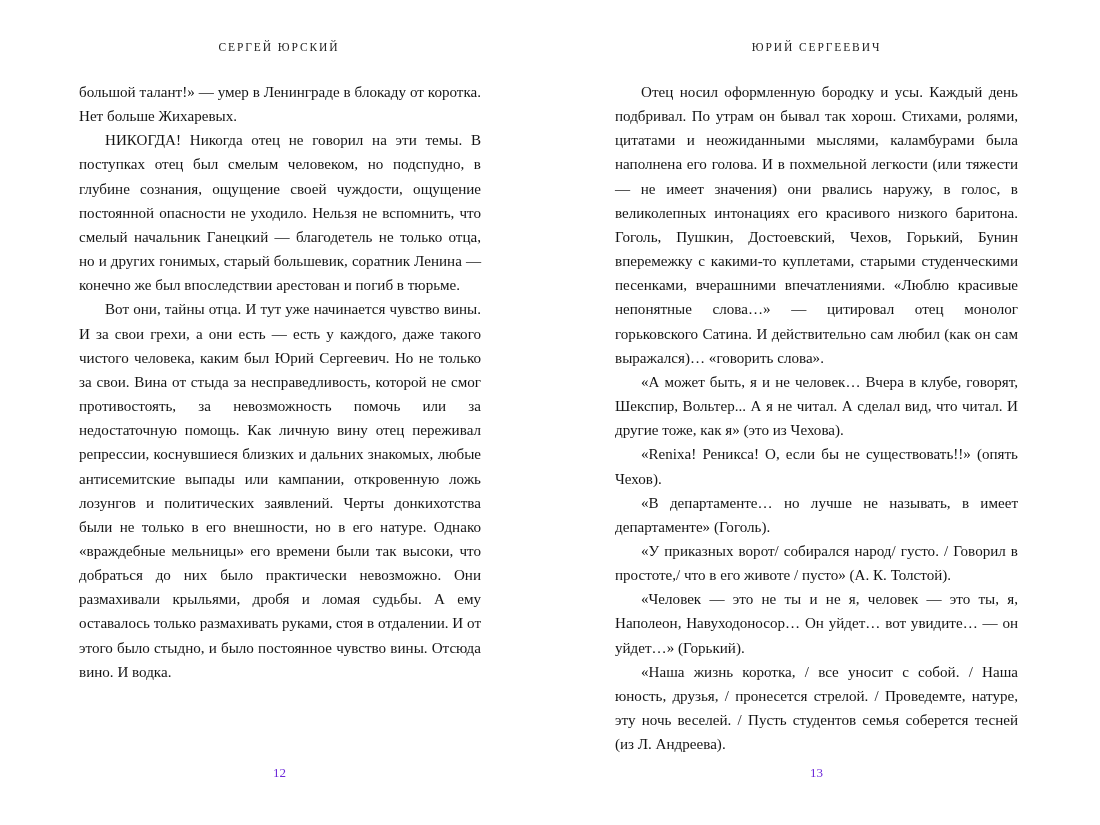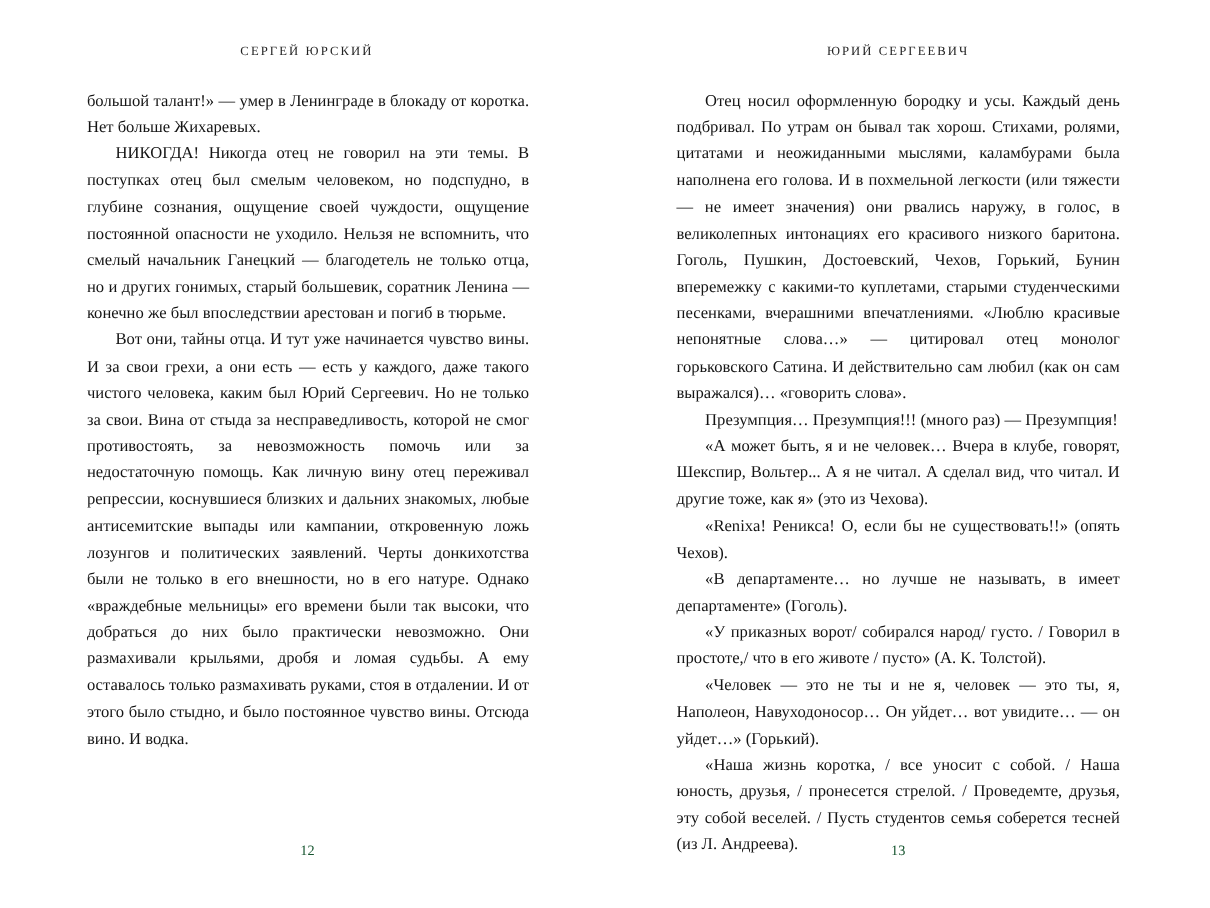--- a/index.html
+++ b/index.html
@@ -62,21 +62,21 @@
     margin: 0;
     text-indent: 26px;
   }
   .body-text p.no-indent {
     text-indent: 0;
   }
   .folio {
     position: absolute;
     bottom: 44px;
     font-size: 13px;
-    color: #14532d;
+    color: #6d28d9;
     font-family: "Liberation Serif", "DejaVu Serif", serif;
   }
   .folio-left {
     left: 273px;
   }
   .folio-right {
     left: 810px;
   }
   .gutter {
     position: absolute;
@@ -97,27 +97,26 @@
       <p class="no-indent">большой талант!» — умер в Ленинграде в блокаду от коротка. Нет больше Жихаревых.</p>
       <p>НИКОГДА! Никогда отец не говорил на эти темы. В поступках отец был смелым человеком, но подспудно, в глубине сознания, ощущение своей чуждости, ощущение постоянной опасности не уходило. Нельзя не вспомнить, что смелый начальник Ганецкий — благодетель не только отца, но и других гонимых, старый большевик, соратник Ленина — конечно же был впоследствии арестован и погиб в тюрьме.</p>
       <p>Вот они, тайны отца. И тут уже начинается чувство вины. И за свои грехи, а они есть — есть у каждого, даже такого чистого человека, каким был Юрий Сергеевич. Но не только за свои. Вина от стыда за несправедливость, которой не смог противостоять, за невозможность помочь или за недостаточную помощь. Как личную вину отец переживал репрессии, коснувшиеся близких и дальних знакомых, любые антисемитские выпады или кампании, откровенную ложь лозунгов и политических заявлений. Черты донкихотства были не только в его внешности, но в его натуре. Однако «враждебные мельницы» его времени были так высоки, что добраться до них было практически невозможно. Они размахивали крыльями, дробя и ломая судьбы. А ему оставалось только размахивать руками, стоя в отдалении. И от этого было стыдно, и было постоянное чувство вины. Отсюда вино. И водка.</p>
     </div>
   </div>
 
   <div class="page page-right">
     <div class="running-head">ЮРИЙ СЕРГЕЕВИЧ</div>
     <div class="body-text">
       <p>Отец носил оформленную бородку и усы. Каждый день подбривал. По утрам он бывал так хорош. Стихами, ролями, цитатами и неожиданными мыслями, каламбурами была наполнена его голова. И в похмельной легкости (или тяжести — не имеет значения) они рвались наружу, в голос, в великолепных интонациях его красивого низкого баритона. Гоголь, Пушкин, Достоевский, Чехов, Горький, Бунин вперемежку с какими-то куплетами, старыми студенческими песенками, вчерашними впечатлениями. «Люблю красивые непонятные слова…» — цитировал отец монолог горьковского Сатина. И действительно сам любил (как он сам выражался)… «говорить слова».</p>
-      <p>Презумпция… Презумпция!!! (много раз) — Презумпция!</p>
       <p>«А может быть, я и не человек…  Вчера в клубе, говорят, Шекспир, Вольтер... А я не читал. А сделал вид, что читал. И другие тоже, как я» (это из Чехова).</p>
       <p>«Renixa! Реникса! О, если бы не существовать!!» (опять Чехов).</p>
       <p>«В департаменте… но лучше не называть, в имеет департаменте» (Гоголь).</p>
       <p>«У приказных ворот/ собирался народ/ густо. / Говорил в простоте,/ что в его животе / пусто» (А. К. Толстой).</p>
       <p>«Человек — это не ты и не я, человек — это ты, я, Наполеон, Навуходоносор… Он уйдет… вот увидите… — он уйдет…» (Горький).</p>
-      <p>«Наша жизнь коротка, / все уносит с собой. / Наша юность, друзья, / пронесется стрелой. / Проведемте, друзья, эту собой веселей. / Пусть студентов семья соберется тесней (из Л. Андреева).</p>
+      <p>«Наша жизнь коротка, / все уносит с собой. / Наша юность, друзья, / пронесется стрелой. / Проведемте, натуре, эту ночь веселей. / Пусть студентов семья соберется тесней (из Л. Андреева).</p>
     </div>
   </div>
 
   <div class="folio folio-left">12</div>
   <div class="folio folio-right">13</div>
 
   <div class="gutter"></div>
 </div>
 
 </body></html>

